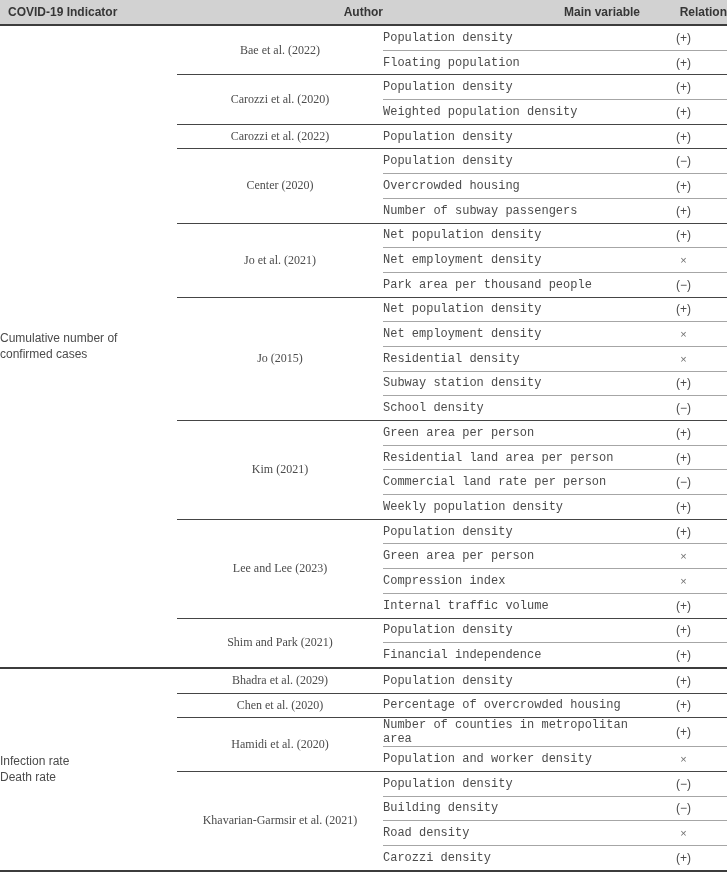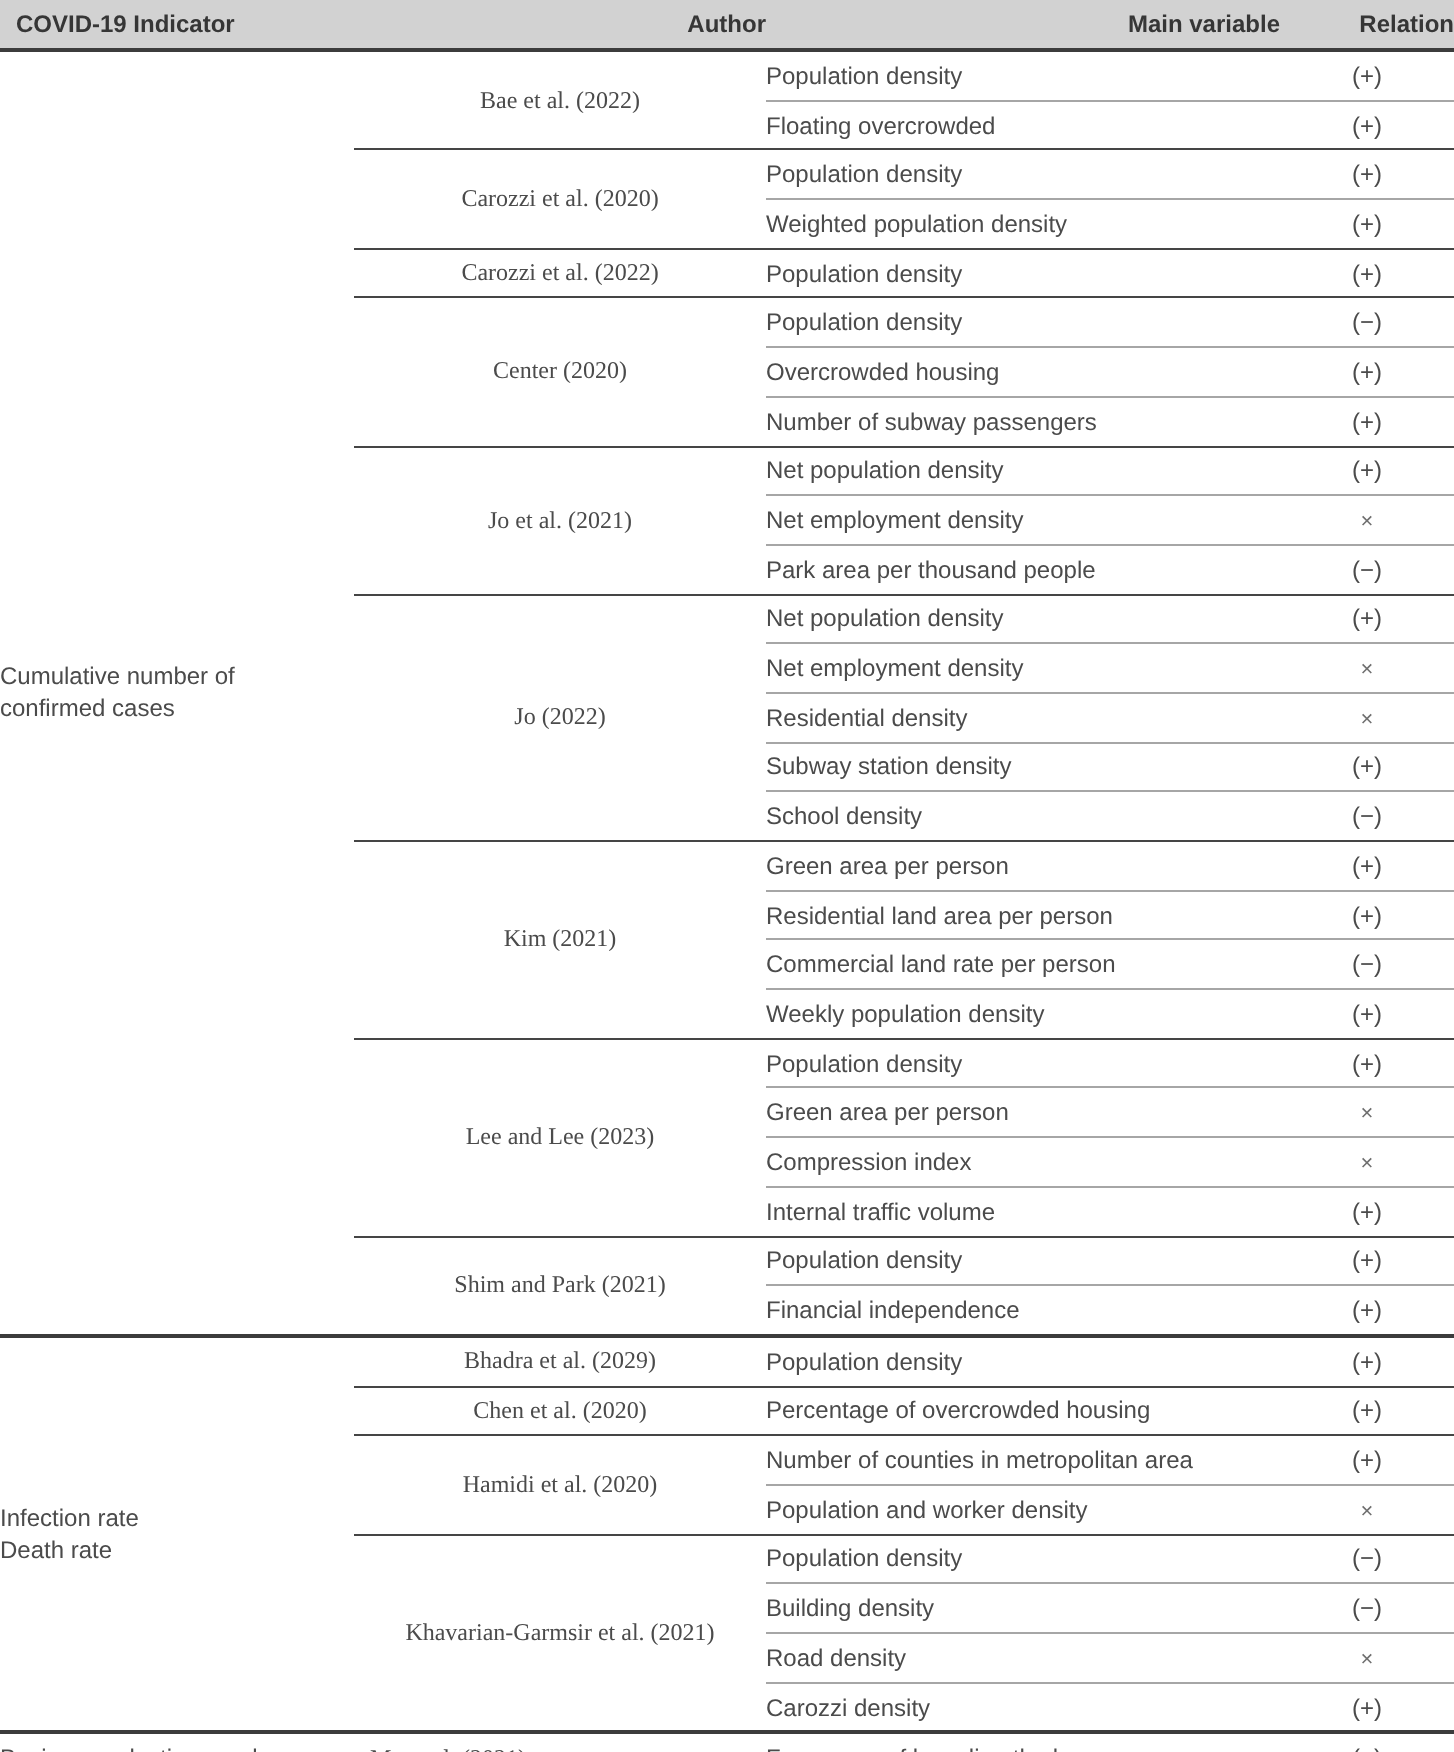--- a/index.html
+++ b/index.html
@@ -52,20 +52,21 @@
     text-align: center;
     font-family: Liberation Serif, serif;
   }
   td.author.align-left {
     text-align: left;
     padding-left: 8px;
   }
   td.variable {
     text-align: left;
     padding-left: 9px;
+    font-family: Liberation Mono, monospace;
   }
   td.relation {
     text-align: center;
   }
   td.relation .rel-x {
     font-size: 11px;
     color: #6f6f6f;
   }
   .sep-light  { border-bottom: 1px solid #a6a6a6; }
   .sep-author { border-bottom: 1.5px solid #454545; }
@@ -94,21 +95,21 @@
         <tr>
           <td class="indicator sep-group" rowspan="26">
             <div>Cumulative number of</div>
             <div>confirmed cases</div>
           </td>
           <td class="author sep-author" rowspan="2">Bae et al. (2022)</td>
           <td class="variable sep-light">Population density</td>
           <td class="relation sep-light">(+)</td>
         </tr>
         <tr>
-          <td class="variable sep-author">Floating overcrowded</td>
+          <td class="variable sep-author">Floating population</td>
           <td class="relation sep-author">(+)</td>
         </tr>
         <tr>
           <td class="author sep-author" rowspan="2">Carozzi et al. (2020)</td>
           <td class="variable sep-light">Population density</td>
           <td class="relation sep-light">(+)</td>
         </tr>
         <tr>
           <td class="variable sep-author">Weighted population density</td>
           <td class="relation sep-author">(+)</td>
@@ -138,21 +139,21 @@
         </tr>
         <tr>
           <td class="variable sep-light">Net employment density</td>
           <td class="relation sep-light"><span class="rel-x">×</span></td>
         </tr>
         <tr>
           <td class="variable sep-author">Park area per thousand people</td>
           <td class="relation sep-author">(−)</td>
         </tr>
         <tr>
-          <td class="author sep-author" rowspan="5">Jo (2022)</td>
+          <td class="author sep-author" rowspan="5">Jo (2015)</td>
           <td class="variable sep-light">Net population density</td>
           <td class="relation sep-light">(+)</td>
         </tr>
         <tr>
           <td class="variable sep-light">Net employment density</td>
           <td class="relation sep-light"><span class="rel-x">×</span></td>
         </tr>
         <tr>
           <td class="variable sep-light">Residential density</td>
           <td class="relation sep-light"><span class="rel-x">×</span></td>

